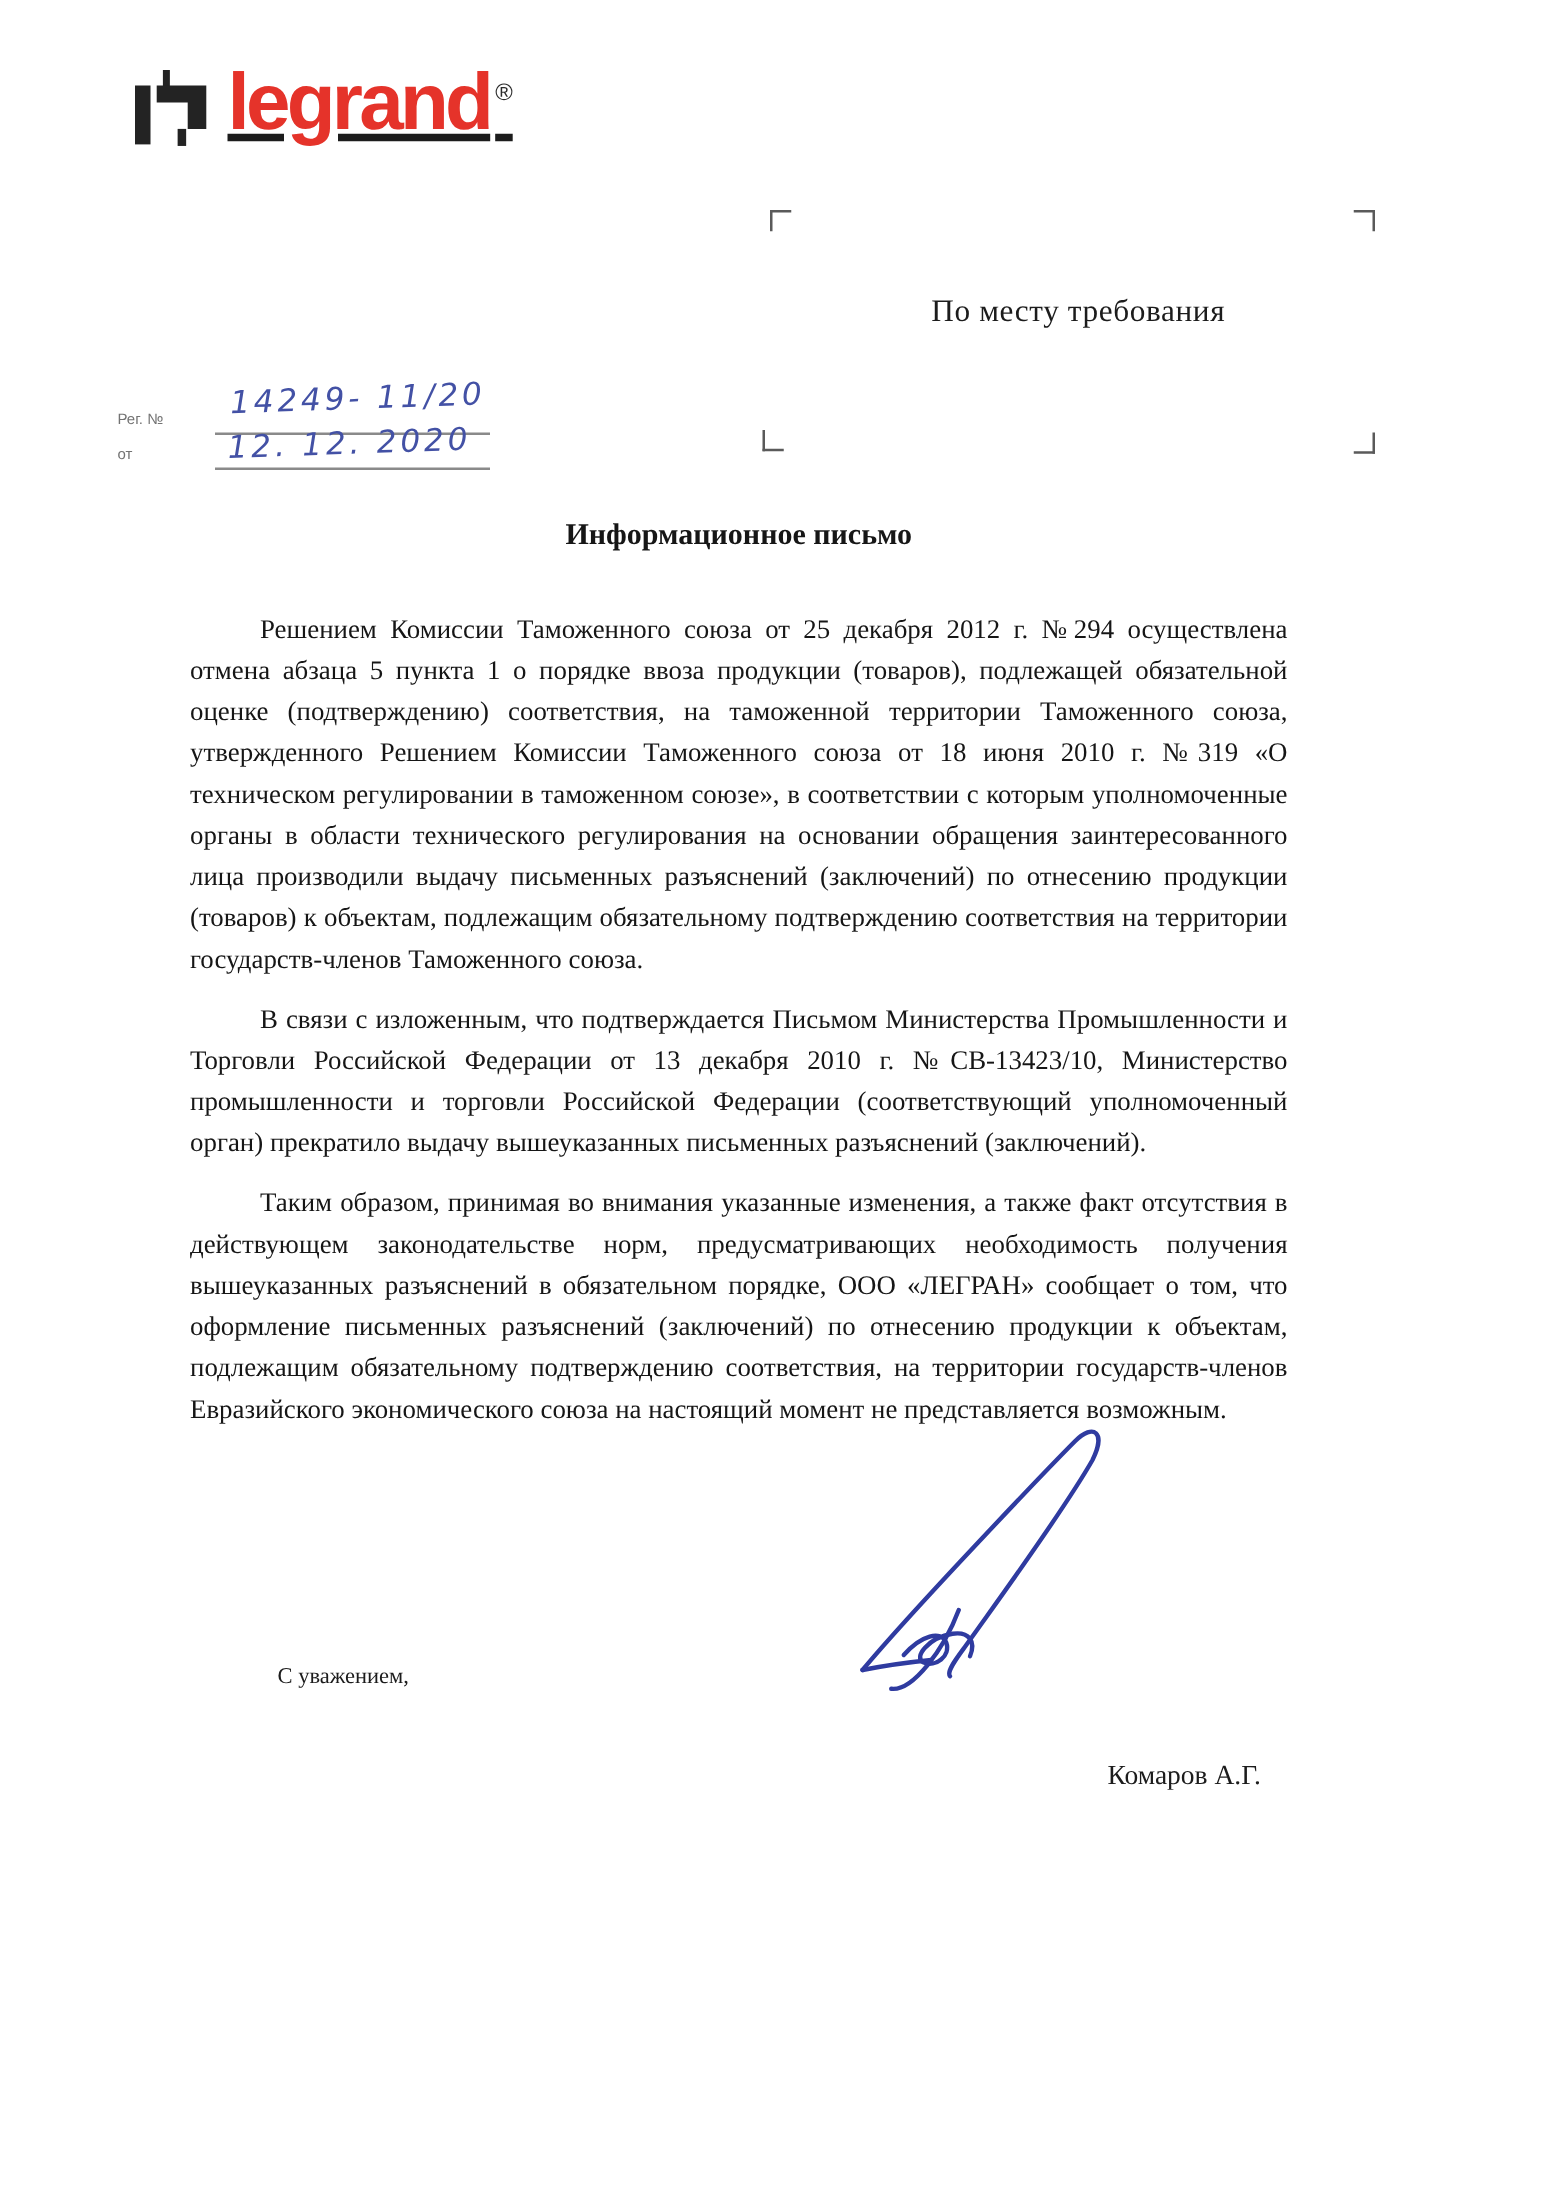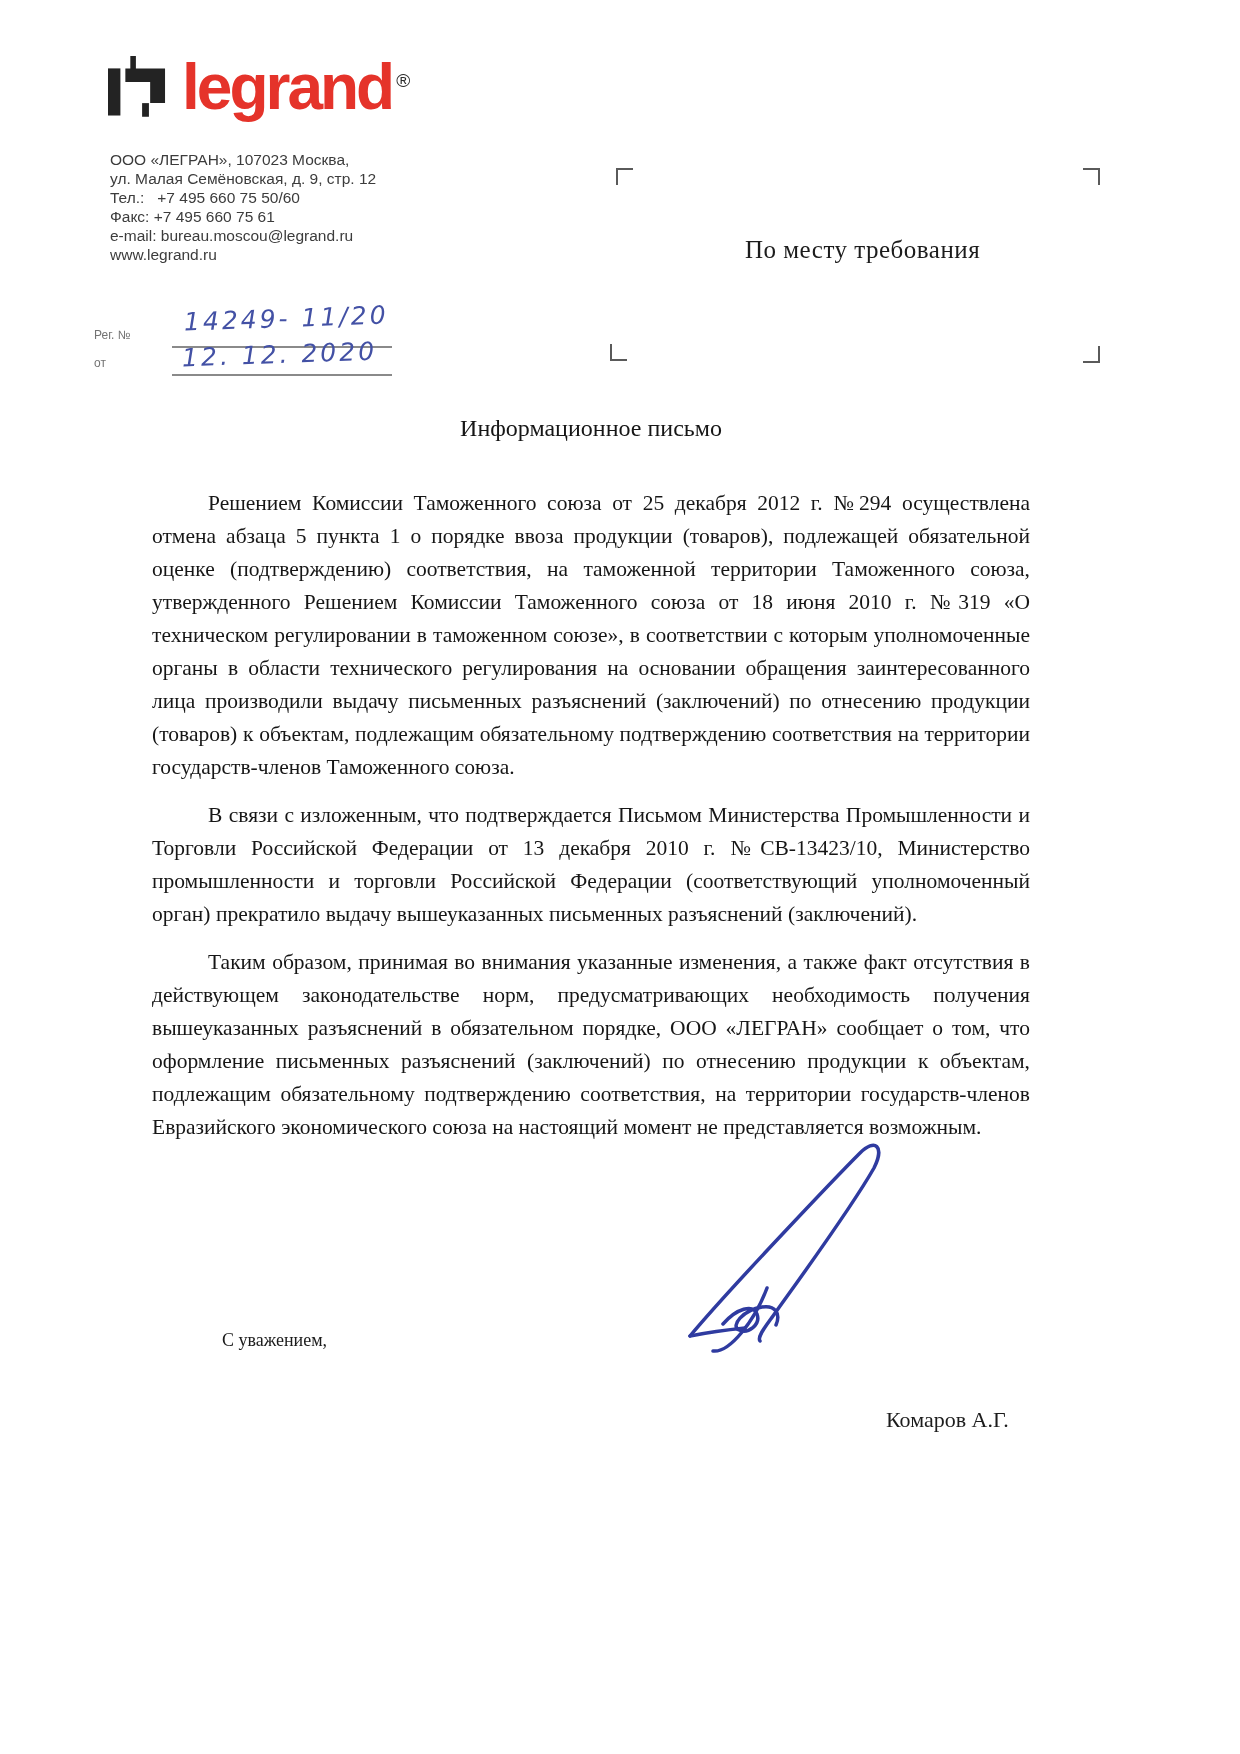--- a/index.html
+++ b/index.html
@@ -2,21 +2,21 @@
 <html lang="ru"><head>
 <meta charset="utf-8">
 <style>
   html,body{margin:0;padding:0;background:#9a9a9a;}
   #page{
     position:relative;width:1240px;height:1754px;background:#ffffff;
     margin:0 auto;overflow:hidden;
     font-family:"Liberation Serif", serif;color:#1c1c1c;
   }
   
-  #logo{position:absolute;left:108px;top:50px;display:flex;align-items:flex-end;}
+  #logo{position:absolute;left:108px;top:50px;display:flex;align-items:flex-start;text-decoration:underline;}
   #logo-mark{width:62px;height:62px;margin-top:6px;}
   #logo-word{
     font-family:"Liberation Sans", sans-serif;font-weight:bold;
     font-size:64px;line-height:62px;color:#e5332a;letter-spacing:-3px;margin-left:12px;
   }
   #logo-reg{
     font-family:"Liberation Sans", sans-serif;font-size:19px;color:#2b2b2b;
     vertical-align:top;position:relative;top:-6px;left:4px;font-weight:normal;letter-spacing:0;
   }
   
@@ -49,21 +49,21 @@
     font-family:"DejaVu Sans", sans-serif;font-style:italic;
     font-size:25px;letter-spacing:3px;transform:rotate(-2deg);white-space:pre;
   }
   #hand-regno{left:184px;top:304px;}
   #hand-date{left:182px;top:340px;}
   
   #body{
     position:absolute;left:152px;top:412px;width:878px;
     font-size:21.5px;line-height:33px;color:#161616;
   }
-  #title{text-align:center;font-size:24px;margin:0 0 42px 0;font-weight:normal;}
+  #title{text-align:center;font-size:24px;margin:0 0 42px 0;font-weight:bold;}
   #body p{
     margin:0 0 15px 0;text-indent:56px;text-align:justify;text-align-last:left;
   }
   
   #closing{position:absolute;left:222px;top:1330px;font-size:18px;}
   #signer-title{position:absolute;left:222px;top:1381px;font-size:22px;line-height:28px;}
   #signer-name{position:absolute;left:874px;top:1407px;font-size:22px;margin-left:12px;}
   #signature-svg{position:absolute;left:645px;top:1138px;width:300px;height:215px;}
 </style>
 </head>
@@ -76,28 +76,20 @@
       <rect x="0" y="20" width="20" height="76" fill="#232323"></rect>
       <rect x="36" y="0" width="9" height="30" fill="#232323"></rect>
       <path d="M28 20 h64 v56 h-24 v-34 h-40 z" fill="#232323"></path>
       <rect x="55" y="76" width="11" height="22" fill="#232323"></rect>
     </svg>
     <div id="logo-word">
       <span>legrand</span><span id="logo-reg">®</span>
     </div>
   </div>
 
-  <div id="contact">
-    <div>ООО «ЛЕГРАН», 107023 Москва,</div>
-    <div>ул. Малая Семёновская, д. 9, стр. 12</div>
-    <div>Тел.:   +7 495 660 75 50/60</div>
-    <div>Факс: +7 495 660 75 61</div>
-    <div>e-mail: bureau.moscou@legrand.ru</div>
-    <div>www.legrand.ru</div>
-  </div>
 
   <div class="corner" id="corner-tl"></div>
   <div class="corner" id="corner-tr"></div>
   <div class="corner" id="corner-bl"></div>
   <div class="corner" id="corner-br"></div>
 
   <div id="recipient">По месту требования</div>
 
   <div class="reg-label" id="reg-label">Рег. №</div>
   <div class="handwriting" id="hand-regno">14249- 11/20</div>

